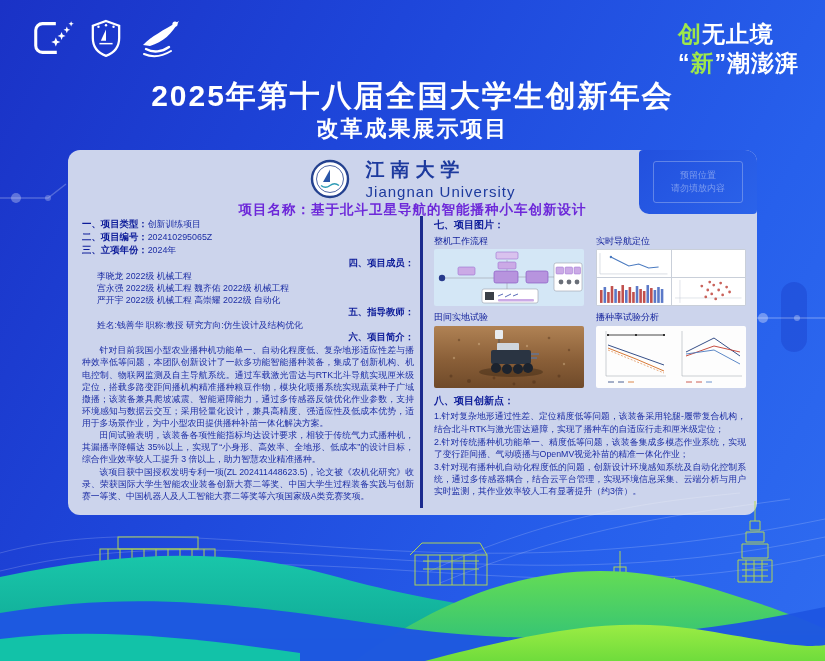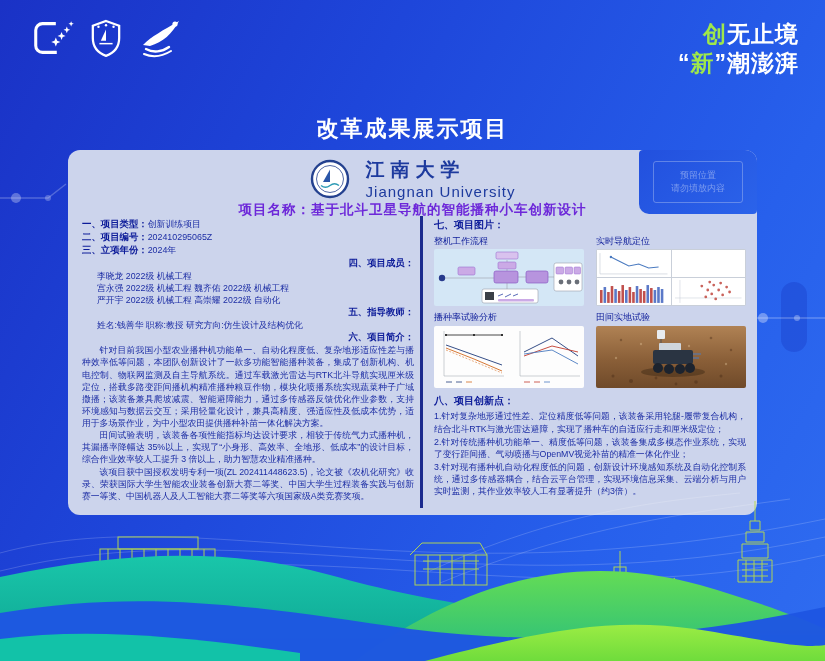--- a/index.html
+++ b/index.html
@@ -3,21 +3,21 @@
 <meta charset="utf-8">
 <style>
   * { margin:0; padding:0; box-sizing:border-box; }
   body { font-family:"Liberation Sans","DejaVu Sans",sans-serif; }
   .poster{ position:relative; width:825px; height:661px; overflow:hidden;
     background:linear-gradient(118deg,#1a32c6 0%,#1e46da 35%,#2760ec 75%,#2f6cf0 100%); }
 
   
   .logos{ position:absolute; left:30px; top:16px; display:flex; gap:16px; align-items:center; }
   .logos svg{ display:block; }
-  .slogan{ position:absolute; right:26px; top:20px; text-align:right; color:#fff;
+  .slogan{ position:absolute; right:26px; top:20px; text-align:left; color:#fff;
     font-weight:bold; font-size:23px; line-height:1.25; letter-spacing:1px; }
   .slogan .accent{ color:#9fe84a; }
   .main-title{ position:absolute; top:76px; left:0; width:100%; text-align:center;
     color:#fff; font-size:30px; font-weight:bold; letter-spacing:2px; }
   .sub-title{ position:absolute; top:114px; left:0; width:100%; text-align:center;
     color:#fff; font-size:22px; font-weight:bold; letter-spacing:2px; }
 
   
   .circuit{ position:absolute; opacity:.85; }
 
@@ -108,20 +108,21 @@
       <path d="M8,32 c7,4 16,3 23,-2" stroke="#fff" stroke-width="2.4" fill="none" stroke-linecap="round"></path>
       <path d="M6,37 c8,3.5 18,2.5 27,-3" stroke="#fff" stroke-width="2" fill="none" stroke-linecap="round"></path>
     </svg>
   </div>
 
   <div class="slogan">
     <div><span class="accent">创</span><span>无止境</span></div>
     <div><span>“</span><span class="accent">新</span><span>”潮澎湃</span></div>
   </div>
 
+  <div class="main-title">2025年第十八届全国大学生创新年会</div>
   <div class="sub-title">改革成果展示项目</div>
 
   <div class="card">
 
     <div class="uni-header">
       <svg width="40" height="40" viewBox="0 0 40 40">
         <circle cx="20" cy="20" r="18" fill="#fff" stroke="#24418f" stroke-width="2.4"></circle>
         <circle cx="20" cy="20" r="13.5" fill="none" stroke="#24418f" stroke-width="0.8"></circle>
         <path d="M20,10.5 V23 L13,23 Z" fill="#2a56a8"></path>
         <path d="M11,26.5 q4.5,3.5 9,0 q4.5,-3.5 9,0" stroke="#2e9bb5" stroke-width="1.5" fill="none"></path>
@@ -255,46 +256,20 @@
                   <circle cx="58" cy="14" r="1.4"></circle>
                     <circle cx="38" cy="4" r="1.4"></circle>
                     <circle cx="49" cy="5" r="1.4"></circle>
                 </g>
               </svg>
             </div>
           </div>
         </div>
 
         <div>
-          <div class="fig-caption">播种率试验分析</div>
-          <div class="fig fig-seed">
-            <svg width="100%" height="100%" viewBox="0 0 150 62">
-              <g stroke="#9aa0ab" stroke-width="0.5" fill="none">
-                <path d="M10,5 V50 H70"></path>
-                  <path d="M86,5 V50 H146"></path>
-              </g>
-              <path d="M12,9 H68" stroke="#333" stroke-width="0.9" fill="none"></path>
-              <rect x="11" y="8" width="2" height="2" fill="#333"></rect>
-                <rect x="39" y="8" width="2" height="2" fill="#333"></rect>
-                <rect x="67" y="8" width="2" height="2" fill="#333"></rect>
-              <path d="M12,19 L40,29 L68,39" stroke="#1f3b7a" stroke-width="0.9" fill="none"></path>
-              <path d="M12,22 L40,33 L68,45" stroke="#d2691e" stroke-width="0.9" fill="none"></path>
-              <path d="M12,24 L68,47" stroke="#e08a4a" stroke-width="0.7" fill="none" stroke-dasharray="2,1.5"></path>
-              <path d="M12,56 h6 M22,56 h6" stroke="#1f3b7a" stroke-width="0.8"></path>
-              <path d="M32,56 h6" stroke="#d2691e" stroke-width="0.8"></path>
-              <path d="M90,26 L118,12 L144,30" stroke="#1f3b7a" stroke-width="0.9" fill="none"></path>
-              <path d="M90,30 L118,20 L144,26" stroke="#c0392b" stroke-width="0.9" fill="none"></path>
-              <path d="M90,28 L118,24 L144,38" stroke="#4a7ac0" stroke-width="0.9" fill="none"></path>
-              <path d="M90,56 h6 M100,56 h6" stroke="#c0392b" stroke-width="0.8"></path>
-              <path d="M110,56 h6" stroke="#4a7ac0" stroke-width="0.8"></path>
-            </svg>
-          </div>
-        </div>
-
-        <div>
           <div class="fig-caption">田间实地试验</div>
           <div class="fig fig-field">
             <svg width="100%" height="100%" viewBox="0 0 140 62">
               <g fill="rgba(60,35,18,0.35)">
                 <circle cx="12" cy="50" r="1.5"></circle>
                   <circle cx="30" cy="55" r="2"></circle>
                   <circle cx="55" cy="52" r="1.4"></circle>
                 <circle cx="95" cy="56" r="1.8"></circle>
                   <circle cx="120" cy="50" r="1.5"></circle>
                   <circle cx="75" cy="58" r="1.4"></circle>
@@ -311,20 +286,46 @@
               <ellipse cx="72" cy="46" rx="32" ry="5" fill="rgba(40,25,12,0.35)"></ellipse>
               <rect x="56" y="4" width="8" height="9" rx="1" fill="#e8ecf0"></rect>
               <path d="M60,13 V18" stroke="#555" stroke-width="1"></path>
               <rect x="58" y="17" width="22" height="8" rx="1" fill="#cfd6dd"></rect>
               <rect x="52" y="24" width="40" height="14" rx="2" fill="#2a3442"></rect>
               <circle cx="57" cy="42" r="5" fill="#1c232e"></circle>
                 <circle cx="68" cy="43" r="5" fill="#1c232e"></circle>
               <circle cx="79" cy="43" r="5" fill="#1c232e"></circle>
                 <circle cx="89" cy="42" r="5" fill="#1c232e"></circle>
               <path d="M92,28 h8 M92,32 h6" stroke="#4a7ac0" stroke-width="1.2"></path>
+            </svg>
+          </div>
+        </div>
+
+        <div>
+          <div class="fig-caption">播种率试验分析</div>
+          <div class="fig fig-seed">
+            <svg width="100%" height="100%" viewBox="0 0 150 62">
+              <g stroke="#9aa0ab" stroke-width="0.5" fill="none">
+                <path d="M10,5 V50 H70"></path>
+                  <path d="M86,5 V50 H146"></path>
+              </g>
+              <path d="M12,9 H68" stroke="#333" stroke-width="0.9" fill="none"></path>
+              <rect x="11" y="8" width="2" height="2" fill="#333"></rect>
+                <rect x="39" y="8" width="2" height="2" fill="#333"></rect>
+                <rect x="67" y="8" width="2" height="2" fill="#333"></rect>
+              <path d="M12,19 L40,29 L68,39" stroke="#1f3b7a" stroke-width="0.9" fill="none"></path>
+              <path d="M12,22 L40,33 L68,45" stroke="#d2691e" stroke-width="0.9" fill="none"></path>
+              <path d="M12,24 L68,47" stroke="#e08a4a" stroke-width="0.7" fill="none" stroke-dasharray="2,1.5"></path>
+              <path d="M12,56 h6 M22,56 h6" stroke="#1f3b7a" stroke-width="0.8"></path>
+              <path d="M32,56 h6" stroke="#d2691e" stroke-width="0.8"></path>
+              <path d="M90,26 L118,12 L144,30" stroke="#1f3b7a" stroke-width="0.9" fill="none"></path>
+              <path d="M90,30 L118,20 L144,26" stroke="#c0392b" stroke-width="0.9" fill="none"></path>
+              <path d="M90,28 L118,24 L144,38" stroke="#4a7ac0" stroke-width="0.9" fill="none"></path>
+              <path d="M90,56 h6 M100,56 h6" stroke="#c0392b" stroke-width="0.8"></path>
+              <path d="M110,56 h6" stroke="#4a7ac0" stroke-width="0.8"></path>
             </svg>
           </div>
         </div>
       </div>
 
       <div class="sec-head pts-head">八、项目创新点：</div>
       <div class="points">
         <p>1.针对复杂地形通过性差、定位精度低等问题，该装备采用轮腿-履带复合机构，结合北斗RTK与激光雷达避障，实现了播种车的自适应行走和厘米级定位；</p>
         <p>2.针对传统播种机功能单一、精度低等问题，该装备集成多模态作业系统，实现了变行距间播、气动喷播与OpenMV视觉补苗的精准一体化作业；</p>
         <p>3.针对现有播种机自动化程度低的问题，创新设计环境感知系统及自动化控制系统，通过多传感器耦合，结合云平台管理，实现环境信息采集、云端分析与用户实时监测，其作业效率较人工有显著提升（约3倍）。</p>

